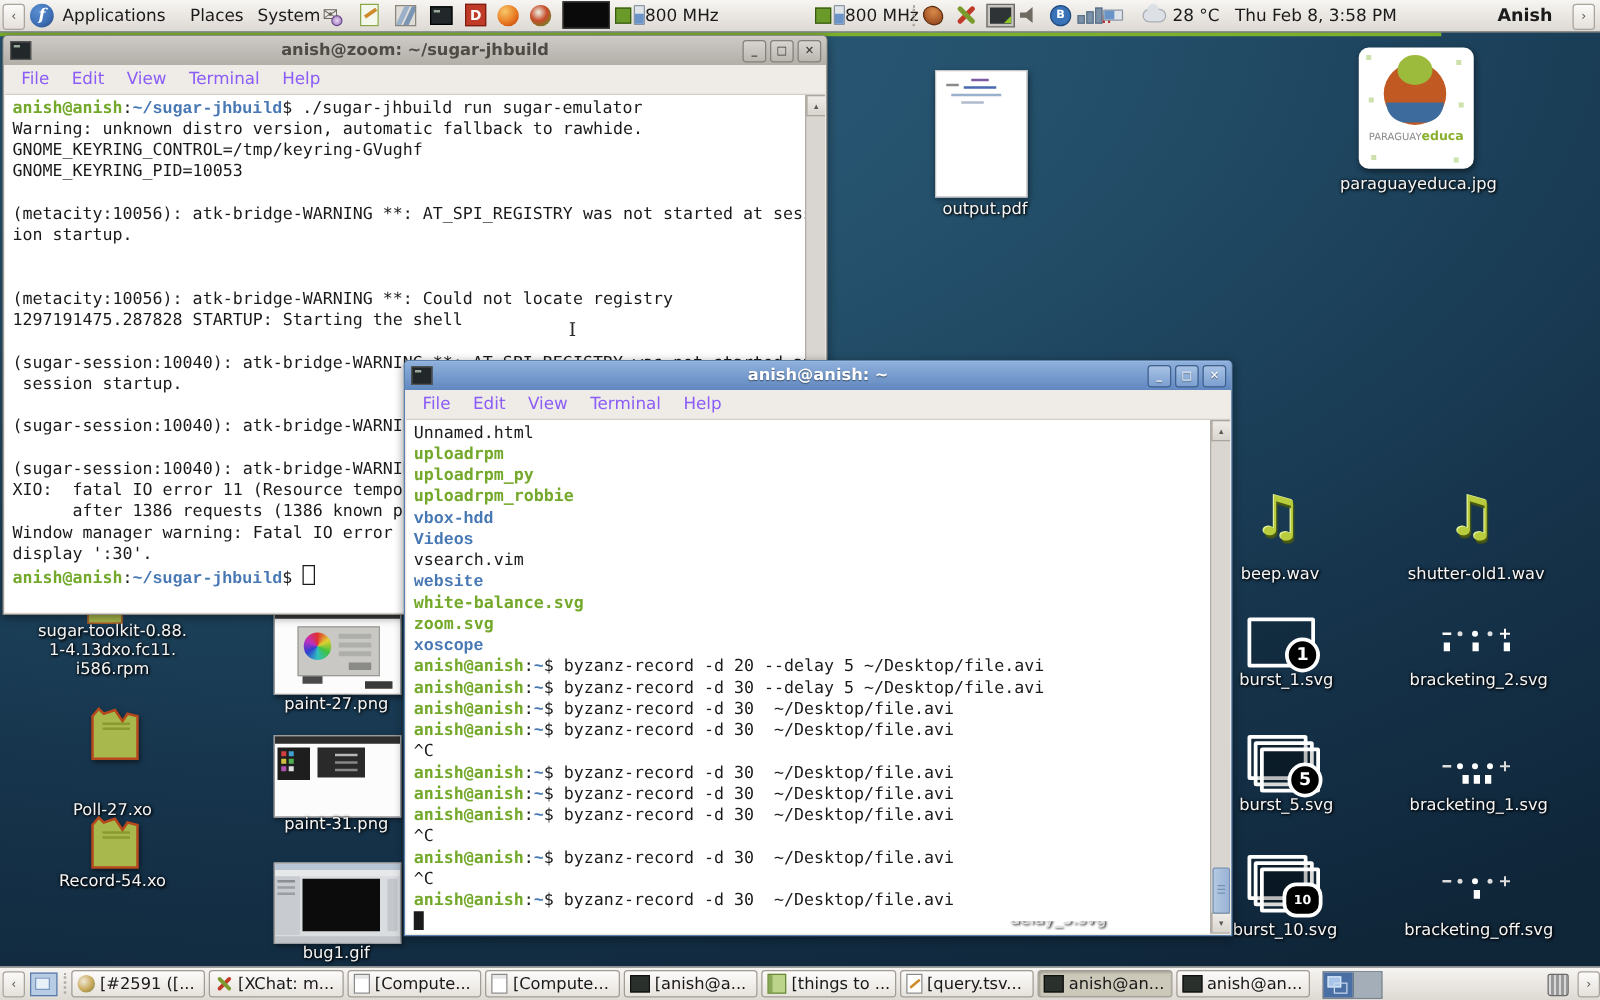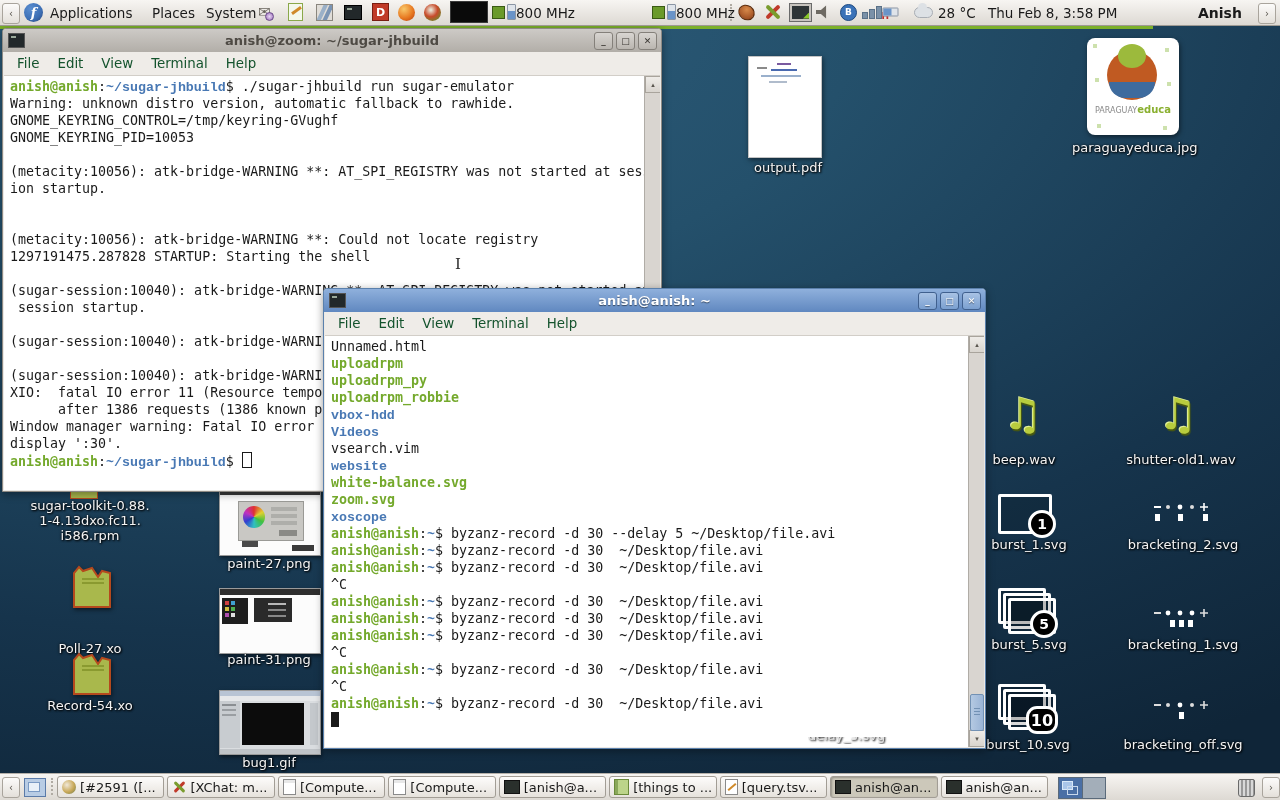--- a/index.html
+++ b/index.html
@@ -66,21 +66,21 @@
     display:flex;align-items:center;justify-content:center;font-size:13px;font-weight:bold;}
   #term1 .titlebar{background:linear-gradient(#cdcac6,#b2aea8);color:#4e4a44;}
   #term2 .titlebar{background:linear-gradient(#8fb0dc,#6088c0);color:#fff;text-shadow:0 1px 1px rgba(0,0,0,.5);}
   .tb-icon{position:absolute;left:5px;top:4px;width:15px;height:13px;background:#22282a;border:1px solid #555;}
   .tb-icon::after{content:"";position:absolute;left:2px;top:2px;width:5px;height:2px;background:#9aa89a;}
   .wbtns{position:absolute;right:4px;top:3px;display:flex;gap:3px;}
   .wbtn{width:17px;height:16px;border-radius:3px;display:flex;align-items:center;justify-content:center;font-size:9px;}
   #term1 .wbtn{background:linear-gradient(#d8d5d1,#bab6b0);border:1px solid #84807a;color:#3a3732;}
   #term2 .wbtn{background:linear-gradient(#a8c2e4,#7ba0d0);border:1px solid #40608e;color:#fff;}
   .menubar{position:absolute;left:1px;right:1px;top:23px;height:23px;background:#efece8;border-bottom:1px solid #d2cec8;
-    display:flex;align-items:center;padding-left:4px;font-size:13.4px;color:#14532d;}
+    display:flex;align-items:center;padding-left:4px;font-size:13.4px;color:#8b5cf6;}
   .menu-item{padding:0 9px;} 
   .content{position:absolute;left:1px;right:1px;top:47px;bottom:1px;background:#fff;overflow:hidden;}
   .tbody{position:absolute;left:0;right:15px;top:2px;bottom:0;padding-left:6px;overflow:hidden;}
   .tline{height:17px;white-space:pre;font:13.3px/17px "DejaVu Sans Mono",monospace;color:var(--tf);}
   .c-g{color:var(--tg);font-weight:bold;}
   .c-b{color:var(--tb);font-weight:bold;font-family:Liberation Mono, monospace;}
   .c-f{color:var(--tf);}
   .cursor-hollow{display:inline-block;width:8px;height:14px;border:1px solid #1a1a1a;vertical-align:-2px;}
   .cursor-block{display:inline-block;width:8px;height:15px;background:#1a1a1a;vertical-align:-2px;}
   .scrollbar{position:absolute;right:0;top:0;bottom:0;width:15px;background:#d9d5d0;border-left:1px solid #b0aca6;}
@@ -219,21 +219,21 @@
         <rect x="27" y="12" width="5" height="7" fill="#fff"></rect>
         <rect x="36" y="12" width="5" height="7" fill="#fff"></rect>
     </svg>
   </div>
   <div class="dlabel" style="left:1121px;top:637px;width:124px;">bracketing_1.svg</div>
 
   <div class="dicon" style="left:998px;top:684px;width:62px;height:52px;">
     <span class="burst-r" style="left:0;top:0;width:42px;height:30px;"></span>
     <span class="burst-r" style="left:5px;top:5px;width:42px;height:30px;"></span>
     <span class="burst-r" style="left:10px;top:10px;width:42px;height:30px;"></span>
-    <span class="badge" style="left:28px;top:22px;width:26px;height:22px;font-size:16px;border-radius:11px;">10</span>
+    <span class="badge" style="left:28px;top:22px;width:26px;height:22px;font-size:10px;border-radius:11px;">10</span>
   </div>
   <div class="dlabel" style="left:968px;top:737px;width:120px;">burst_10.svg</div>
 
   <div class="dicon brk" style="left:1152px;top:700px;">
     <svg width="60" height="28">
       <rect x="2" y="4" width="7" height="2" fill="#ddd"></rect>
         <circle cx="16" cy="5" r="2" fill="#ddd"></circle>
       <circle cx="28" cy="5" r="2.4" fill="#fff"></circle>
         <circle cx="40" cy="5" r="2" fill="#ddd"></circle>
       <path d="M52 1 v8 M48 5 h8" stroke="#ddd" stroke-width="1.6"></path>
@@ -395,20 +395,21 @@
           <div class="tline"><span class="c-g">uploadrpm</span></div>
           <div class="tline"><span class="c-g">uploadrpm_py</span></div>
           <div class="tline"><span class="c-g">uploadrpm_robbie</span></div>
           <div class="tline"><span class="c-b">vbox-hdd</span></div>
           <div class="tline"><span class="c-b">Videos</span></div>
           <div class="tline"><span class="c-f">vsearch.vim</span></div>
           <div class="tline"><span class="c-b">website</span></div>
           <div class="tline"><span class="c-g">white-balance.svg</span></div>
           <div class="tline"><span class="c-g">zoom.svg</span></div>
           <div class="tline"><span class="c-b">xoscope</span></div>
+          <div class="tline"><span class="c-g">anish@anish</span><span class="c-f">:</span><span class="c-b">~</span><span class="c-f">$ byzanz-record -d 20 --delay 5 ~/Desktop/file.avi</span></div>
           <div class="tline"><span class="c-g">anish@anish</span><span class="c-f">:</span><span class="c-b">~</span><span class="c-f">$ byzanz-record -d 30 --delay 5 ~/Desktop/file.avi</span></div>
           <div class="tline"><span class="c-g">anish@anish</span><span class="c-f">:</span><span class="c-b">~</span><span class="c-f">$ byzanz-record -d 30  ~/Desktop/file.avi</span></div>
           <div class="tline"><span class="c-g">anish@anish</span><span class="c-f">:</span><span class="c-b">~</span><span class="c-f">$ byzanz-record -d 30  ~/Desktop/file.avi</span></div>
           <div class="tline"><span class="c-f">^C</span></div>
           <div class="tline"><span class="c-g">anish@anish</span><span class="c-f">:</span><span class="c-b">~</span><span class="c-f">$ byzanz-record -d 30  ~/Desktop/file.avi</span></div>
           <div class="tline"><span class="c-g">anish@anish</span><span class="c-f">:</span><span class="c-b">~</span><span class="c-f">$ byzanz-record -d 30  ~/Desktop/file.avi</span></div>
           <div class="tline"><span class="c-g">anish@anish</span><span class="c-f">:</span><span class="c-b">~</span><span class="c-f">$ byzanz-record -d 30  ~/Desktop/file.avi</span></div>
           <div class="tline"><span class="c-f">^C</span></div>
           <div class="tline"><span class="c-g">anish@anish</span><span class="c-f">:</span><span class="c-b">~</span><span class="c-f">$ byzanz-record -d 30  ~/Desktop/file.avi</span></div>
           <div class="tline"><span class="c-f">^C</span></div>

